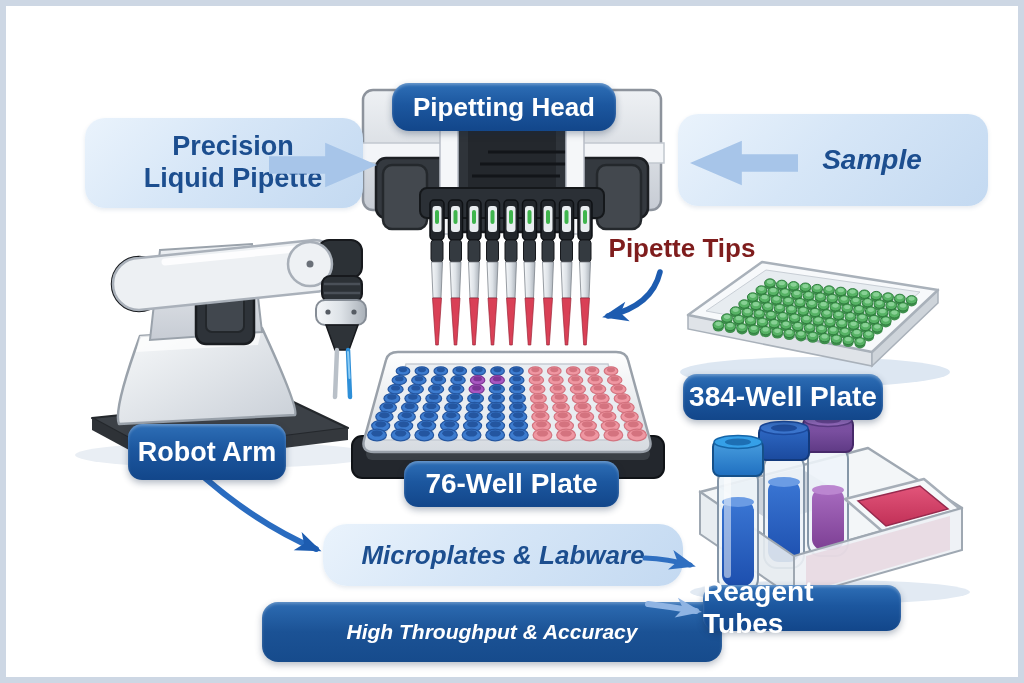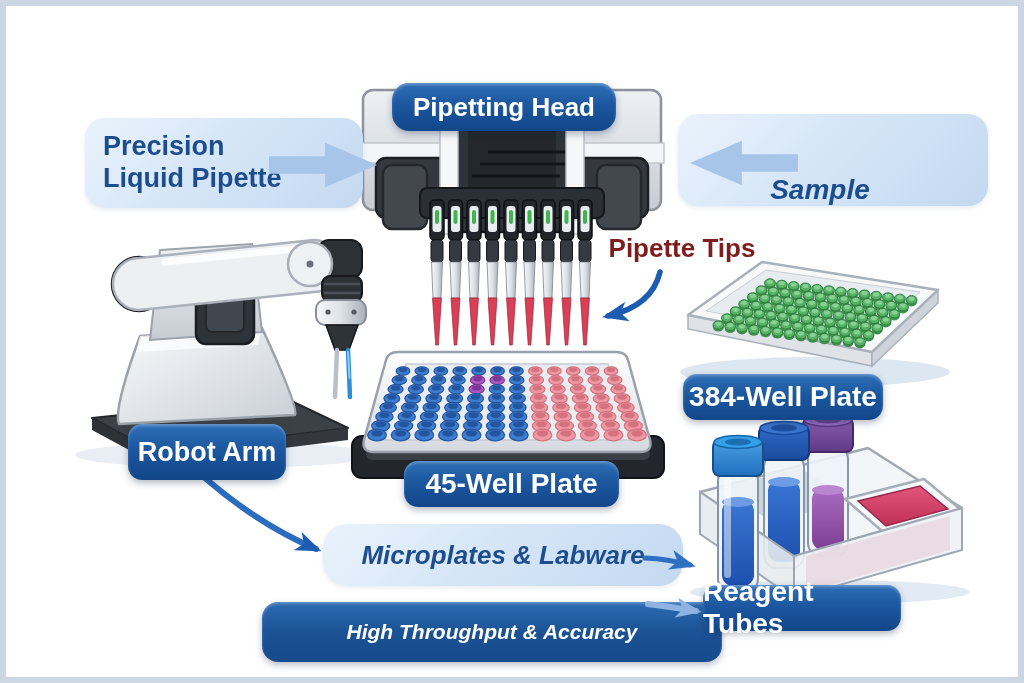--- a/index.html
+++ b/index.html
@@ -5,26 +5,26 @@
   html,body{margin:0;padding:0;background:#ffffff;}
   body{width:1024px;height:683px;position:relative;overflow:hidden;
        font-family:"Liberation Sans", sans-serif;}
   .frame{position:absolute;inset:0;border:6px solid #cdd7e4;z-index:6;pointer-events:none;}
   svg.art{position:absolute;left:0;top:0;z-index:1;}
   svg.art-over{position:absolute;left:0;top:0;z-index:3;pointer-events:none;}
 
   
   .banner{position:absolute;z-index:2;border-radius:20px;
           background:linear-gradient(135deg,#eaf3fc 0%,#d6e6f7 45%,#c3d9f1 100%);
-          color:#1c4e8f;font-weight:bold;box-shadow:0 2px 4px rgba(60,90,130,.12);}
+          color:#1c4e8f;font-weight:bold;box-shadow:0 2px 4px rgba(60,90,130,.12);align-items:center;}
   .banner .txt{line-height:1.18;}
   .banner-precision{left:85px;top:118px;width:260px;height:90px;display:flex;
           flex-direction:column;justify-content:center;padding-left:18px;font-size:27px;}
   .banner-sample{left:678px;top:114px;width:284px;height:92px;display:flex;
-          flex-direction:row;justify-content:center;align-items:flex-end;
+          flex-direction:column;justify-content:center;align-items:flex-end;
           padding-right:26px;font-size:28px;font-style:italic;text-align:center;}
   .banner-sample .txt{width:180px;}
   .banner-micro{left:323px;top:524px;width:360px;height:62px;display:flex;
           align-items:center;justify-content:center;font-size:26px;font-style:italic;
           border-radius:24px;}
   .arrow-chunk{position:absolute;background:#a7c5e9;}
   .arrow-right{right:-14px;top:21px;width:108px;height:52px;
           clip-path:polygon(0% 33%,52% 33%,52% 7%,100% 50%,52% 93%,52% 67%,0% 67%);}
   .arrow-left{left:12px;top:23px;width:108px;height:52px;
           clip-path:polygon(100% 33%,48% 33%,48% 7%,0% 50%,48% 93%,48% 67%,100% 67%);}
@@ -740,21 +740,21 @@
 <div class="banner banner-micro">
   <span class="txt">Microplates &amp; Labware</span>
 </div>
 
 <div class="banner-dark">
   <span>High Throughput &amp; Accuracy</span>
 </div>
 
 <div class="pill pill-pipetting">Pipetting Head</div>
 <div class="pill pill-robot">Robot Arm</div>
-<div class="pill pill-96">45-Well Plate</div>
+<div class="pill pill-96">76-Well Plate</div>
 <div class="pill pill-384">384-Well Plate</div>
 <div class="pill pill-reagent">Reagent Tubes</div>
 
 <svg class="art-over" width="1024" height="683" viewBox="0 0 1024 683">
   <defs>
     <marker id="mBright2" markerWidth="30" markerHeight="26" refX="22" refY="13" orient="auto" markerUnits="userSpaceOnUse">
       <path d="M2,3 L28,13 L2,23 L9,13 Z" fill="#2f6fc1"></path>
     </marker>
     <marker id="mLight" markerWidth="30" markerHeight="26" refX="22" refY="13" orient="auto" markerUnits="userSpaceOnUse">
       <path d="M2,3 L28,13 L2,23 L9,13 Z" fill="#8fb4e3"></path>

